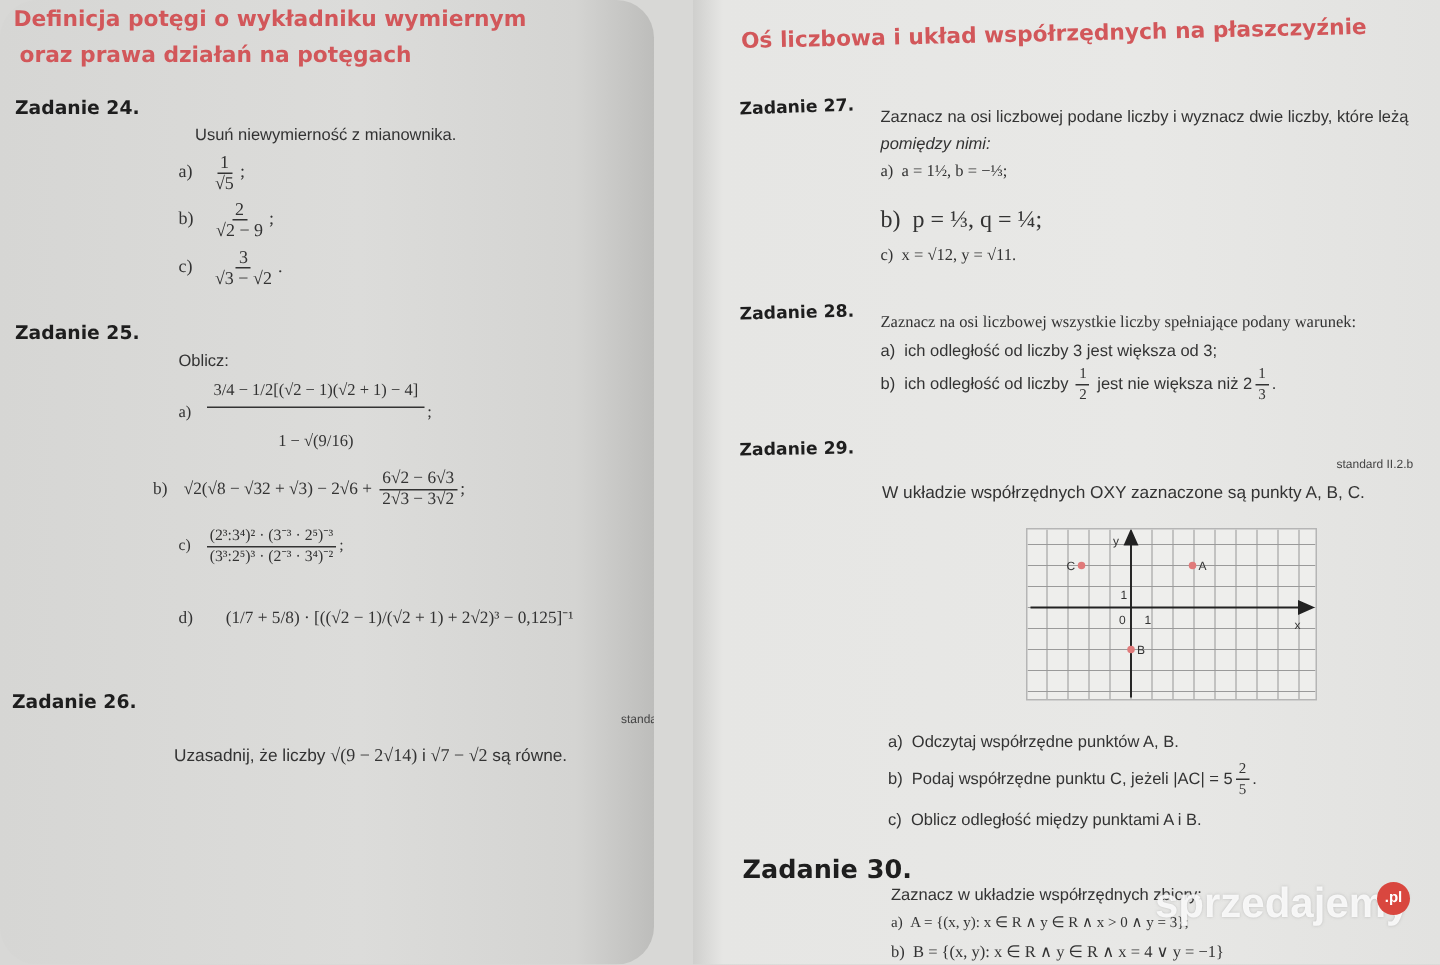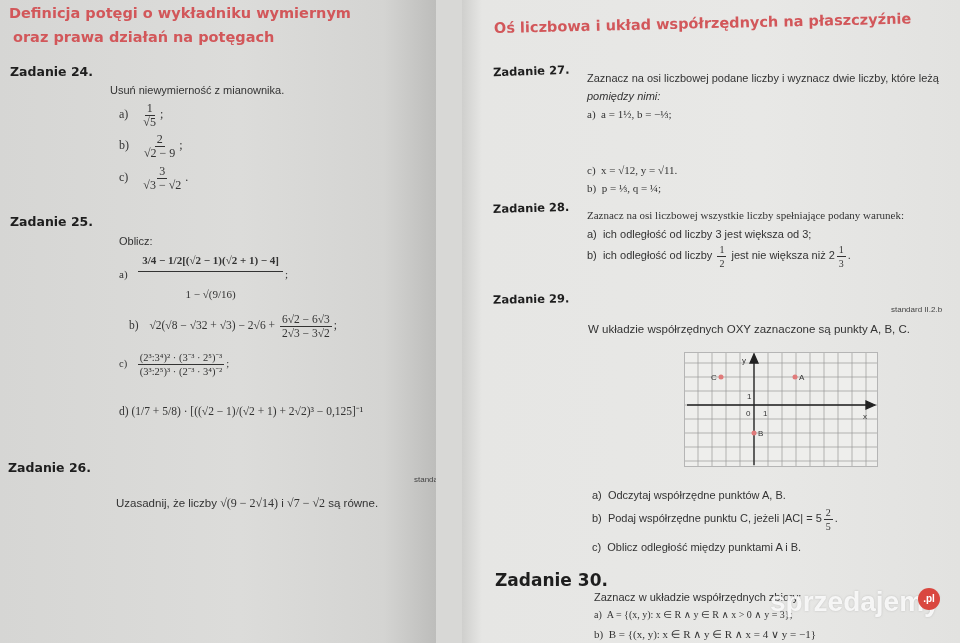--- a/index.html
+++ b/index.html
@@ -6,20 +6,21 @@
   body {
     width: 960px; height: 643px; overflow: hidden; position: relative;
     background: #d8d8d6;
     font-family: "DejaVu Sans", sans-serif;
     color: #2a2a2a;
   }
   .page { position: absolute; top: 0; height: 643px; overflow: hidden; }
   .page-left {
     left: 0; width: 436px;
     background: linear-gradient(90deg, #d6d6d4 0%, #dcdcda 55%, #d4d4d2 88%, #bdbdbb 100%);
+    border-radius: 25px;
   }
   .page-right {
     left: 462px; width: 498px;
     background: linear-gradient(90deg, #cfcfcd 0%, #e6e6e4 4%, #e8e8e6 60%, #e2e2e0 100%);
   }
   .abs { position: absolute; white-space: nowrap; }
   .section-title {
     color: #d2575a; font-weight: bold; font-size: 14.5px; line-height: 22px;
     font-family: "DejaVu Sans", sans-serif;
   }
@@ -43,21 +44,21 @@
   }
 </style>
 </head>
 <body>
 
 <div class="page page-left">
   <div class="abs section-title" style="left:9px;top:2px;">Definicja potęgi o wykładniku wymiernym</div>
   <div class="abs section-title" style="left:13px;top:26px;">oraz prawa działań na potęgach</div>
 
   <div class="abs task-label" style="left:10px;top:64px;">Zadanie 24.</div>
-  <div class="abs txt" style="left:110px;top:84px;">Usuń niewymierność z mianownika.</div>
+  <div class="abs txt" style="left:130px;top:84px;">Usuń niewymierność z mianownika.</div>
 
   <div class="abs m" style="left:119px;top:102px;">
     <span>a)</span>
     <span class="frac" style="margin-left:10px;">
       <span class="n">1</span>
       <span class="d">√5</span>
     </span><span>;</span>
   </div>
   <div class="abs m" style="left:119px;top:133px;">
     <span>b)</span>
@@ -73,62 +74,62 @@
       <span class="d">√3 − √2</span>
     </span><span>.</span>
   </div>
 
   <div class="abs task-label" style="left:10px;top:214px;">Zadanie 25.</div>
   <div class="abs txt" style="left:119px;top:235px;">Oblicz:</div>
 
   <div class="abs m" style="left:119px;top:250px;font-size:11px;">
     <span>a)</span>
     <span class="frac" style="margin-left:8px;">
-      <span class="n" style="padding:4px 4px;font-weight:bold;">3/4 − 1/2[(√2 − 1)(√2 + 1) − 4]</span>
+      <span class="n" style="padding:4px 4px;">3/4 − 1/2[(√2 − 1)(√2 + 1) − 4]</span>
       <span class="d" style="padding-top:4px;margin-top:12px;">1 − √(9/16)</span>
     </span><span>;</span>
   </div>
-  <div class="abs m" style="left:129px;top:313px;font-size:11.5px;">
+  <div class="abs m" style="left:102px;top:313px;font-size:11.5px;">
     <span>b)</span>
     <span style="margin-left:8px;">√2(√8 − √32 + √3) − 2√6 +</span>
     <span class="frac">
       <span class="n">6√2 − 6√3</span>
       <span class="d">2√3 − 3√2</span>
     </span><span>;</span>
   </div>
   <div class="abs m" style="left:119px;top:351px;font-size:10.5px;">
     <span>c)</span>
     <span class="frac" style="margin-left:8px;">
       <span class="n">(2³:3⁴)² · (3⁻³ · 2⁵)⁻³</span>
       <span class="d">(3³:2⁵)³ · (2⁻³ · 3⁴)⁻²</span>
     </span><span>;</span>
   </div>
   <div class="abs m" style="left:119px;top:403px;font-size:11.5px;">
     <span>d)</span>
-    <span style="margin-left:0;">(1/7 + 5/8) · [((√2 − 1)/(√2 + 1) + 2√2)³ − 0,125]⁻¹</span>
+    <span style="margin-left:19px;">(1/7 + 5/8) · [((√2 − 1)/(√2 + 1) + 2√2)³ − 0,125]⁻¹</span>
   </div>
 
   <div class="abs task-label" style="left:8px;top:460px;">Zadanie 26.</div>
   <div class="abs small" style="left:414px;top:475px;">standard III.1.c</div>
   <div class="abs txt" style="left:116px;top:496px;font-size:11.5px;">
     <span>Uzasadnij, że liczby </span><span class="m">√(9 − 2√14)</span><span> i </span><span class="m">√7 − √2</span><span> są równe.</span>
   </div>
 </div>
 
 <div class="page page-right"></div>
 
 <div class="abs section-title" style="left:494px;top:17px;transform:rotate(-1.3deg);transform-origin:left center;">Oś liczbowa i układ współrzędnych na płaszczyźnie</div>
 
 <div class="abs task-label" style="left:493px;top:64px;font-size:11.5px;transform:rotate(-2deg);">Zadanie 27.</div>
 <div class="abs txt" style="left:587px;top:72px;">Zaznacz na osi liczbowej podane liczby i wyznacz dwie liczby, które leżą</div>
 <div class="abs txt" style="left:587px;top:90px;font-style:italic;">pomiędzy nimi:</div>
 <div class="abs m" style="left:587px;top:108px;font-size:11px;">
   <span>a)</span>&nbsp;&nbsp;<span>a = 1½, b = −⅓;</span>
 </div>
-<div class="abs m" style="left:587px;top:138px;font-size:11px;margin-top:44px;">
+<div class="abs m" style="left:587px;top:138px;font-size:16px;">
   <span>b)</span>&nbsp;&nbsp;<span>p = ⅓, q = ¼;</span>
 </div>
 <div class="abs m" style="left:587px;top:164px;font-size:11px;">
   <span>c)</span>&nbsp;&nbsp;<span>x = √12, y = √11.</span>
 </div>
 
 <div class="abs task-label" style="left:493px;top:201px;font-size:11.5px;transform:rotate(-1.5deg);">Zadanie 28.</div>
 <div class="abs txt" style="left:587px;top:209px;font-family:Liberation Serif, serif;">Zaznacz na osi liczbowej wszystkie liczby spełniające podany warunek:</div>
 <div class="abs txt" style="left:587px;top:228px;">
   <span>a)</span>&nbsp;&nbsp;<span>ich odległość od liczby 3 jest większa od 3;</span>

